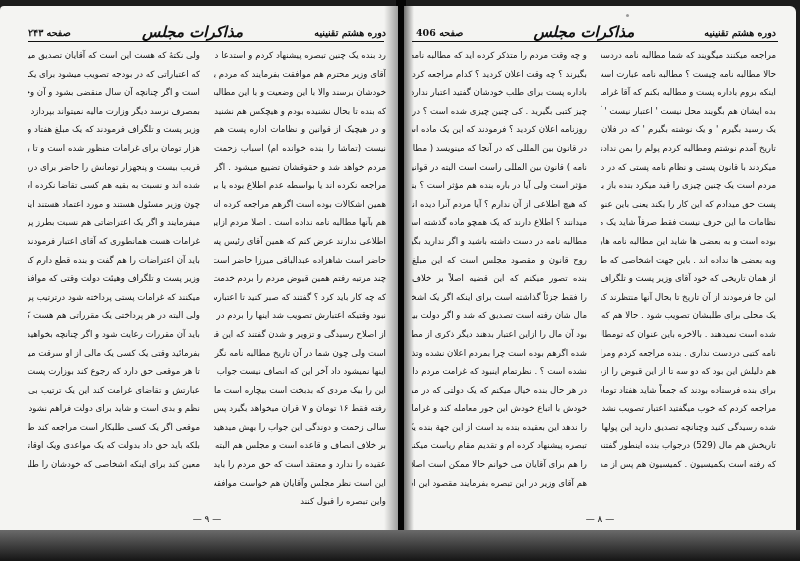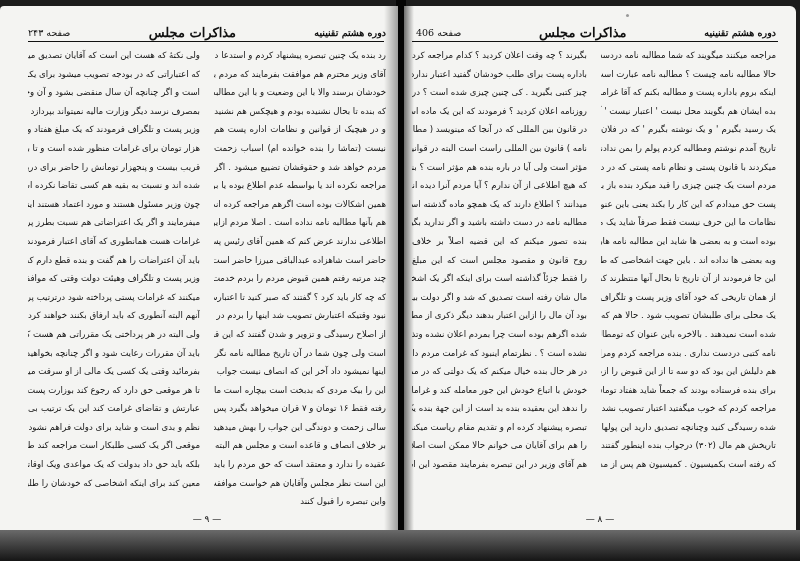--- a/index.html
+++ b/index.html
@@ -38,23 +38,23 @@
   }
   .header {
     position: absolute; top: 18px; height: 16px;
     direction: rtl;
     font-family: "DejaVu Serif", serif;
     font-size: 10px; color: #111;
     display: flex; justify-content: space-between; align-items: center;
   }
   .page.left .header { left: 28px; right: 12px; }
   .page.right .header { left: 12px; right: 20px; }
-  .header .title { font-size: 13px; font-weight: bold; }
+  .header .title { font-size: 15px; font-weight: bold; font-style: italic; }
   .header .session { font-size: 9.5px; font-weight: bold; }
-  .header .pageno { font-size: 9.5px; font-weight: normal; }
+  .header .pageno { font-size: 9.5px; font-weight: bold; }
   .rule {
     position: absolute; top: 35px; height: 0;
     border-top: 1.6px solid #111;
   }
   .page.left .rule { left: 28px; right: 14px; }
   .page.right .rule { left: 8px; right: 18px; }
   .columns {
     position: absolute; top: 40px; bottom: 28px;
     display: flex; flex-direction: row-reverse; gap: 14px;
   }
@@ -125,21 +125,20 @@
           <span class="line">وزیر پست و تلگراف فرمودند که یک مبلغ هفتاد وشش</span>
           <span class="line">هزار تومان برای غرامات منظور شده است و تا بحال</span>
           <span class="line">قریب بیست و پنجهزار تومانش را حاضر برای دریافت</span>
           <span class="line">شده اند و نسبت به بقیه هم کسی تقاضا نکرده است و</span>
           <span class="line">چون وزیر مسئول هستند و مورد اعتماد هستند اینطور</span>
           <span class="line">میفرمایند و اگر یک اعتراضاتی هم نسبت بطرز پرداخت</span>
           <span class="line">غرامات هست همانطوری که آقای اعتبار فرمودند البته</span>
           <span class="line">باید آن اعتراضات را هم گفت و بنده قطع دارم که آقای</span>
           <span class="line">وزیر پست و تلگراف وهیئت دولت وقتی که موافقت</span>
           <span class="line">میکنند که غرامات پستی پرداخته شود درترتیب پرداخت</span>
-          <span class="line">آنهم البته آنطوری که باید ارفاق بکنند خواهند کرد</span>
           <span class="line">ولی البته در هر پرداختی یک مقرراتی هم هست که</span>
           <span class="line">باید آن مقررات رعایت شود و اگر چنانچه بخواهید</span>
           <span class="line">بفرمائید وقتی یک کسی یک مالی از او سرقت میشود</span>
           <span class="line">تا هر موقعی حق دارد که رجوع کند بوزارت پست و</span>
           <span class="line">عبارتش و تقاضای غرامت کند این یک ترتیب بی</span>
           <span class="line">نظم و بدی است و شاید برای دولت فراهم نشود که درهر</span>
           <span class="line">موقعی اگر یک کسی طلبکار است مراجعه کند طلبش را بدهد</span>
           <span class="line">بلکه باید حق داد بدولت که یک مواعدی ویک اوقاتی را</span>
           <span class="line">معین کند برای اینکه اشخاصی که خودشان را طلبکار</span>
         </div>
@@ -162,45 +161,46 @@
           <span class="line">اینکه بروم باداره پست و مطالبه بکنم که آقا غرامت را</span>
           <span class="line">بده ایشان هم بگویند محل نیست ' اعتبار نیست ' آنوقت</span>
           <span class="line">یک رسید بگیرم ' و یک نوشته بگیرم ' که در فلان</span>
           <span class="line">تاریخ آمدم نوشتم ومطالبه کردم پولم را بمن ندادند یعنی</span>
           <span class="line">میکردند با قانون پستی و نظام نامه پستی که در دسترس</span>
           <span class="line">مردم است یک چنین چیزی را قید میکرد بنده باز باداره</span>
           <span class="line">پست حق میدادم که این کار را بکند یعنی باین عنوان</span>
           <span class="line">نظامات ما این حرف نیست فقط صرفاً شاید یک محلی</span>
           <span class="line">بوده است و به بعضی ها شاید این مطالبه نامه هارا داده اند</span>
           <span class="line">وبه بعضی ها نداده اند . باین جهت اشخاصی که طلب دارند</span>
+          <span class="line">از همان تاریخی که خود آقای وزیر پست و تلگراف</span>
           <span class="line">این جا فرمودند از آن تاریخ تا بحال آنها منتظرند که</span>
-          <span class="line">از همان تاریخی که خود آقای وزیر پست و تلگراف</span>
           <span class="line">یک محلی برای طلبشان تصویب شود . حالا هم که تصویب</span>
           <span class="line">شده است نمیدهند . بالاخره باین عنوان که تومطالبه</span>
           <span class="line">نامه کتبی دردست نداری . بنده مراجعه کردم ومراجعه ام</span>
           <span class="line">هم دلیلش این بود که دو سه تا از این قبوض را ازدوجرد</span>
           <span class="line">برای بنده فرستاده بودند که جمعاً شاید هفتاد تومان خورده بود</span>
           <span class="line">مراجعه کردم که خوب میگفتید اعتبار تصویب نشده حالا تصویب</span>
           <span class="line">شده رسیدگی کنید وچنانچه تصدیق دارید این پولها را بدهید</span>
-          <span class="line">تاریخش هم مال (۳۰۲) درجواب بنده اینطور گفتند</span>
+          <span class="line">تاریخش هم مال (529) درجواب بنده اینطور گفتند</span>
           <span class="line">که رفته است بکمیسیون . کمیسیون هم پس از مدتی جواب</span>
         </div>
       <div class="col" id="rp-lc">
+          <span class="line">و چه وقت مردم را متذکر کرده اید که مطالبه نامه</span>
           <span class="line">بگیرند ؟ چه وقت اعلان کردید ؟ کدام مراجعه کردید</span>
           <span class="line">باداره پست برای طلب خودشان گفتید اعتبار ندارد یک</span>
           <span class="line">چیز کتبی بگیرید . کی چنین چیزی شده است ؟ در کدام</span>
           <span class="line">روزنامه اعلان کردید ؟ فرمودند که این یک ماده است</span>
           <span class="line">در قانون بین المللی که در آنجا که مینویسد ( مطالبه</span>
           <span class="line">نامه ) قانون بین المللی راست است البته در قوانین پستی</span>
           <span class="line">مؤثر است ولی آیا در باره بنده هم مؤثر است ؟ بنده</span>
           <span class="line">که هیچ اطلاعی از آن ندارم ؟ آیا مردم آنرا دیده اند</span>
           <span class="line">میدانند ؟ اطلاع دارند که یک همچو ماده گذشته است</span>
           <span class="line">مطالبه نامه در دست داشته باشید و اگر ندارید بگیرید .</span>
+          <span class="line">روح قانون و مقصود مجلس است که این مبلغ</span>
           <span class="line">بنده تصور میکنم که این قضیه اصلاً بر خلاف</span>
-          <span class="line">روح قانون و مقصود مجلس است که این مبلغ</span>
           <span class="line">را فقط جزئاً گذاشته است برای اینکه اگر یک اشخاص</span>
           <span class="line">مال شان رفته است تصدیق که شد و اگر دولت بیمه کرده</span>
           <span class="line">بود آن مال را ازاین اعتبار بدهند دیگر ذکری از مطالبه نامه</span>
           <span class="line">شده اگرهم بوده است چرا بمردم اعلان نشده وتذکر داده</span>
           <span class="line">نشده است ؟ . نظرتمام اینبود که غرامت مردم داده بشود</span>
           <span class="line">در هر حال بنده خیال میکنم که یک دولتی که در مملکت</span>
           <span class="line">خودش با اتباع خودش این جور معامله کند و غراماتشان</span>
           <span class="line">را ندهد این بعقیده بنده بد است از این جهة بنده یک</span>
           <span class="line">تبصره پیشنهاد کرده ام و تقدیم مقام ریاست میکنم عبارتش</span>
           <span class="line">را هم برای آقایان می خوانم حالا ممکن است اصلاحاتی</span>

